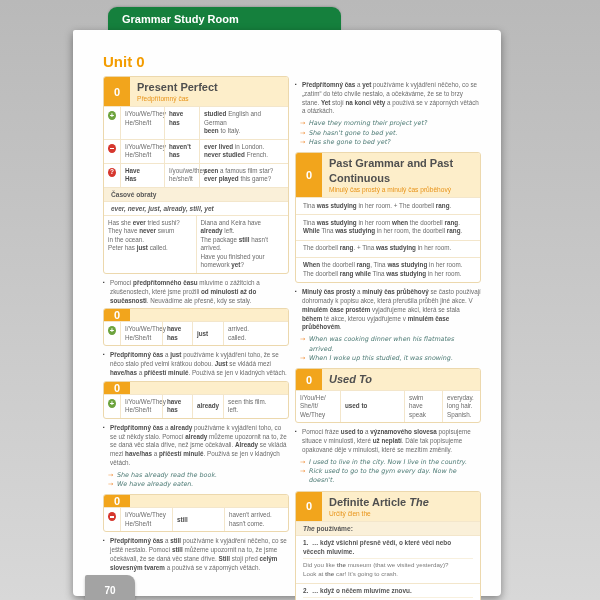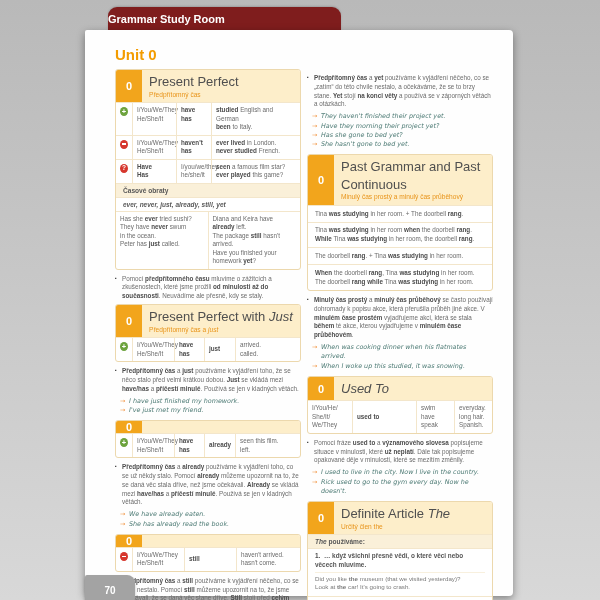--- a/index.html
+++ b/index.html
@@ -4,41 +4,41 @@
 <style>
   * { margin:0; padding:0; box-sizing:border-box; }
   html,body { width:600px; height:600px; }
   body {
     font-family:"Liberation Sans", sans-serif;
     background:linear-gradient(#b9b9b9, #d8d8d8);
     position:relative; overflow:hidden;
   }
   .header-tab {
     position:absolute; left:108px; top:7px; width:233px; height:24px;
-    background:#7f1d1d; border-radius:9px 9px 0 0;
-    color:#fff; font-weight:bold; font-size:11px; line-height:24px; 
+    background:#15803d; border-radius:9px 9px 0 0;
+    color:#fff; font-weight:bold; font-size:11px; line-height:24px; padding-left:14px;
     box-shadow:0 -1px 2px rgba(0,0,0,.15);
   }
   .page {
-    position:absolute; left:85px; top:30px; width:428px; height:566px;
+    position:absolute; left:73px; top:30px; width:428px; height:566px;
     background:#fefefe; border-radius:2px 4px 4px 4px;
     box-shadow:0 3px 8px rgba(0,0,0,.4);
-    padding:16px 20px 6px 30px;
+    padding:23px 20px 6px 30px;
   }
   .unit-title { color:#f39c00; font-weight:bold; font-size:15px; margin-bottom:6px; }
   .cols { display:flex; gap:6px; }
   .col { width:186px; }
 
   
   .gtable { border:1px solid #ecd8ad; border-radius:3px; overflow:hidden; background:#fff; margin-bottom:5px; }
   .ghead { display:flex; background:#fdeeca; }
   .gbadge { width:26px; flex:none; background:#f2a51c; color:#fff; font-weight:bold; font-size:11px;
             display:flex; align-items:center; justify-content:center; }
   .ghead-text { padding:3px 7px 3px 7px; }
-  .ghead-title { font-weight:normal; color:#4f4f4f; font-size:13px; line-height:1.35; }
+  .ghead-title { font-weight:bold; color:#4f4f4f; font-size:11px; line-height:1.35; }
   .ghead-sub { color:#e8941a; font-size:6.6px; line-height:1.3; }
   .grow { display:flex; border-top:1px solid #f3e6cb; }
   .gcell { padding:3px 4px; font-size:6.3px; line-height:1.35; color:#6b6b6b; border-left:1px solid #f3e6cb; }
   .gcell:first-child { border-left:none; }
   .gcell.flex1 { flex:1; }
   .icon-cell { width:16px; flex:none; display:flex; justify-content:center; padding-top:4px; }
   .w42{width:42px;flex:none;} .w44{width:44px;flex:none;} .w52{width:52px;flex:none;}
   .w35{width:35px;flex:none;} .w31{width:31px;flex:none;} .w30{width:30px;flex:none;} .w64{width:64px;flex:none;} .w38{width:38px;flex:none;}
   .vcenter{display:flex;align-items:center;}
   .band { background:#faf0d9; font-weight:bold; color:#585858; padding:3px 7px; font-size:6.6px; border-top:1px solid #f3e6cb; }
@@ -129,65 +129,57 @@
           <div class="gcell">Has she <b>ever</b> tried sushi?<br>They have <b>never</b> swum<br>in the ocean.<br>Peter has <b>just</b> called.</div>
           <div class="gcell">Diana and Keira have <b>already</b> left.<br>The package <b>still</b> hasn't arrived.<br>Have you finished your<br>homework <b>yet</b>?</div>
         </div>
       </div>
 
       <div class="note">Pomocí <b>předpřítomného času</b> mluvíme o zážitcích a zkušenostech, které jsme prožili <b>od minulosti až do současnosti</b>. Neuvádíme ale přesně, kdy se staly.</div>
 
       <div class="gtable">
         <div class="ghead">
           <div class="gbadge">0</div>
-          <div class="ghead-text">
-            <div class="ghead-title">Present Perfect with <i>Just</i></div>
-            <div class="ghead-sub">Předpřítomný čas a <i>just</i></div>
-          </div>
         </div>
         <div class="grow">
           <div class="gcell icon-cell">
               <span class="ic ic-plus">+</span>
             </div>
           <div class="gcell w42">I/You/We/They<br>He/She/It</div>
           <div class="gcell w30"><b>have</b><br><b>has</b></div>
           <div class="gcell w31 vcenter">
               <b>just</b>
             </div>
           <div class="gcell flex1">arrived.<br>called.</div>
         </div>
       </div>
 
       <div class="note"><b>Předpřítomný čas</b> a <b>just</b> používáme k vyjádření toho, že se něco stalo před velmi krátkou dobou. <b>Just</b> se vkládá mezi <b>have/has</b> a <b>příčestí minulé</b>. Používá se jen v kladných větách.</div>
-      <div class="hand-group">
-        <div class="hand">I have just finished my homework.</div>
-        <div class="hand">I've just met my friend.</div>
-      </div>
 
       <div class="gtable">
         <div class="ghead">
           <div class="gbadge">0</div>
         </div>
         <div class="grow">
           <div class="gcell icon-cell">
               <span class="ic ic-plus">+</span>
             </div>
           <div class="gcell w42">I/You/We/They<br>He/She/It</div>
           <div class="gcell w30"><b>have</b><br><b>has</b></div>
           <div class="gcell w31 vcenter">
               <b>already</b>
             </div>
           <div class="gcell flex1">seen this film.<br>left.</div>
         </div>
       </div>
 
       <div class="note"><b>Předpřítomný čas</b> a <b>already</b> používáme k vyjádření toho, co se už někdy stalo. Pomocí <b>already</b> můžeme upozornit na to, že se daná věc stala dříve, než jsme očekávali. <b>Already</b> se vkládá mezi <b>have/has</b> a <b>příčestí minulé</b>. Používá se jen v kladných větách.</div>
       <div class="hand-group">
+        <div class="hand">She has already read the book.</div>
         <div class="hand">We have already eaten.</div>
-        <div class="hand">She has already read the book.</div>
       </div>
 
       <div class="gtable">
         <div class="ghead">
           <div class="gbadge">0</div>
         </div>
         <div class="grow">
           <div class="gcell icon-cell">
               <span class="ic ic-minus"></span>
             </div>
@@ -200,24 +192,23 @@
       </div>
 
       <div class="note"><b>Předpřítomný čas</b> a <b>still</b> používáme k vyjádření něčeho, co se ještě nestalo. Pomocí <b>still</b> můžeme upozornit na to, že jsme očekávali, že se daná věc stane dříve. <b>Still</b> stojí před <b>celým slovesným tvarem</b> a používá se v záporných větách.</div>
 
     </div>
 
     <div class="col">
 
       <div class="note"><b>Předpřítomný čas</b> a <b>yet</b> používáme k vyjádření něčeho, co se „zatím“ do této chvíle nestalo, a očekáváme, že se to brzy stane. <b>Yet</b> stojí <b>na konci věty</b> a používá se v záporných větách a otázkách.</div>
       <div class="hand-group">
-        <div class="hand">They haven't finished their project yet.</div>
         <div class="hand">Have they morning their project yet?</div>
+        <div class="hand">She hasn't gone to bed yet.</div>
         <div class="hand">Has she gone to bed yet?</div>
-        <div class="hand">She hasn't gone to bed yet.</div>
       </div>
 
       <div class="gtable">
         <div class="ghead">
           <div class="gbadge">0</div>
           <div class="ghead-text">
             <div class="ghead-title">Past Grammar and Past Continuous</div>
             <div class="ghead-sub">Minulý čas prostý a minulý čas průběhový</div>
           </div>
         </div>

